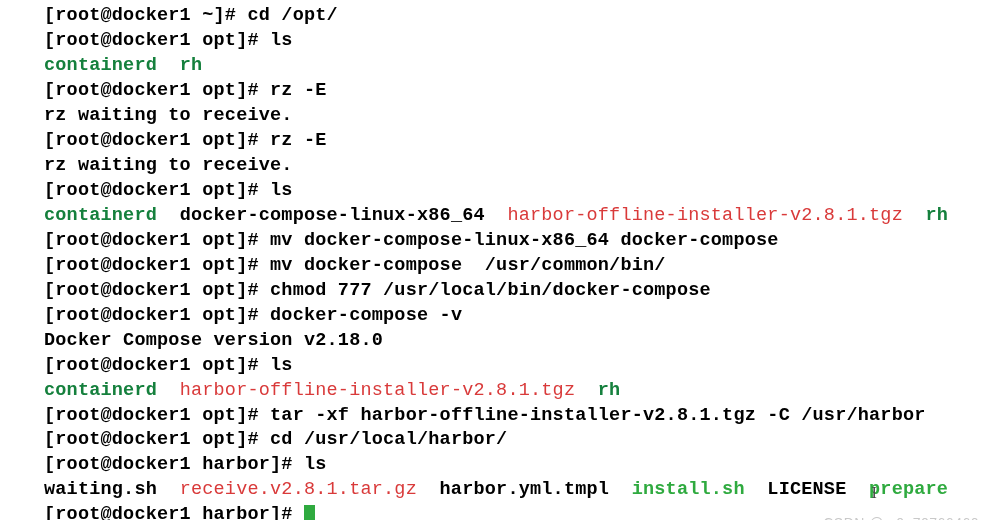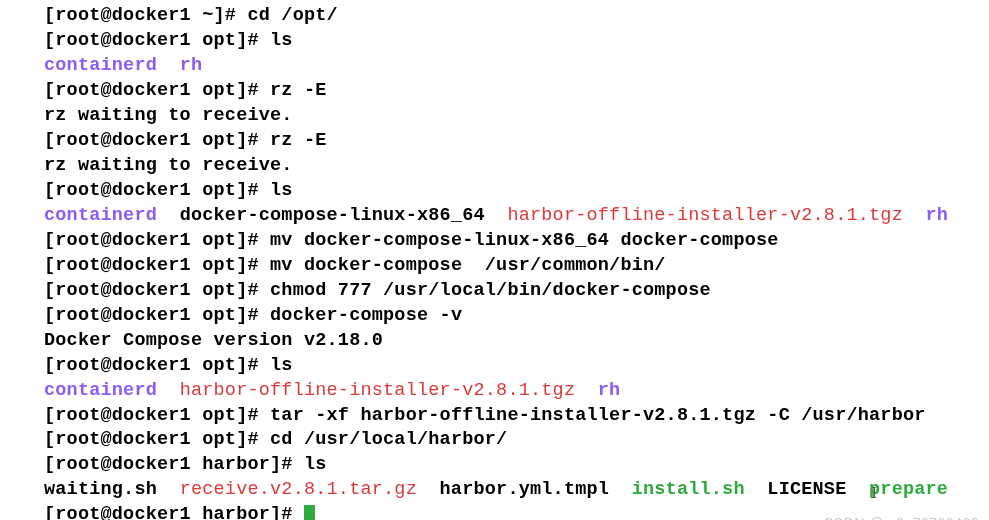--- a/index.html
+++ b/index.html
@@ -13,21 +13,21 @@
     width: 989px;
     height: 520px;
     box-sizing: border-box;
     font-weight: bold;
     letter-spacing: 0.2px;
   }
   .line {
     white-space: pre;
     margin-left: 36px;
   }
-  .blue { color: #8b5cf6; font-weight: bold; }
+  .blue { color: #15803d; font-weight: bold; }
   .red { color: #d93a3a; font-weight: normal; }
   .green { color: #2faa3f; font-weight: bold; text-align: center; }
   .cursor {
     display: inline-block;
     width: 11px;
     height: 20px;
     background: #2faa3f;
     vertical-align: text-bottom;
   }
   .watermark {

